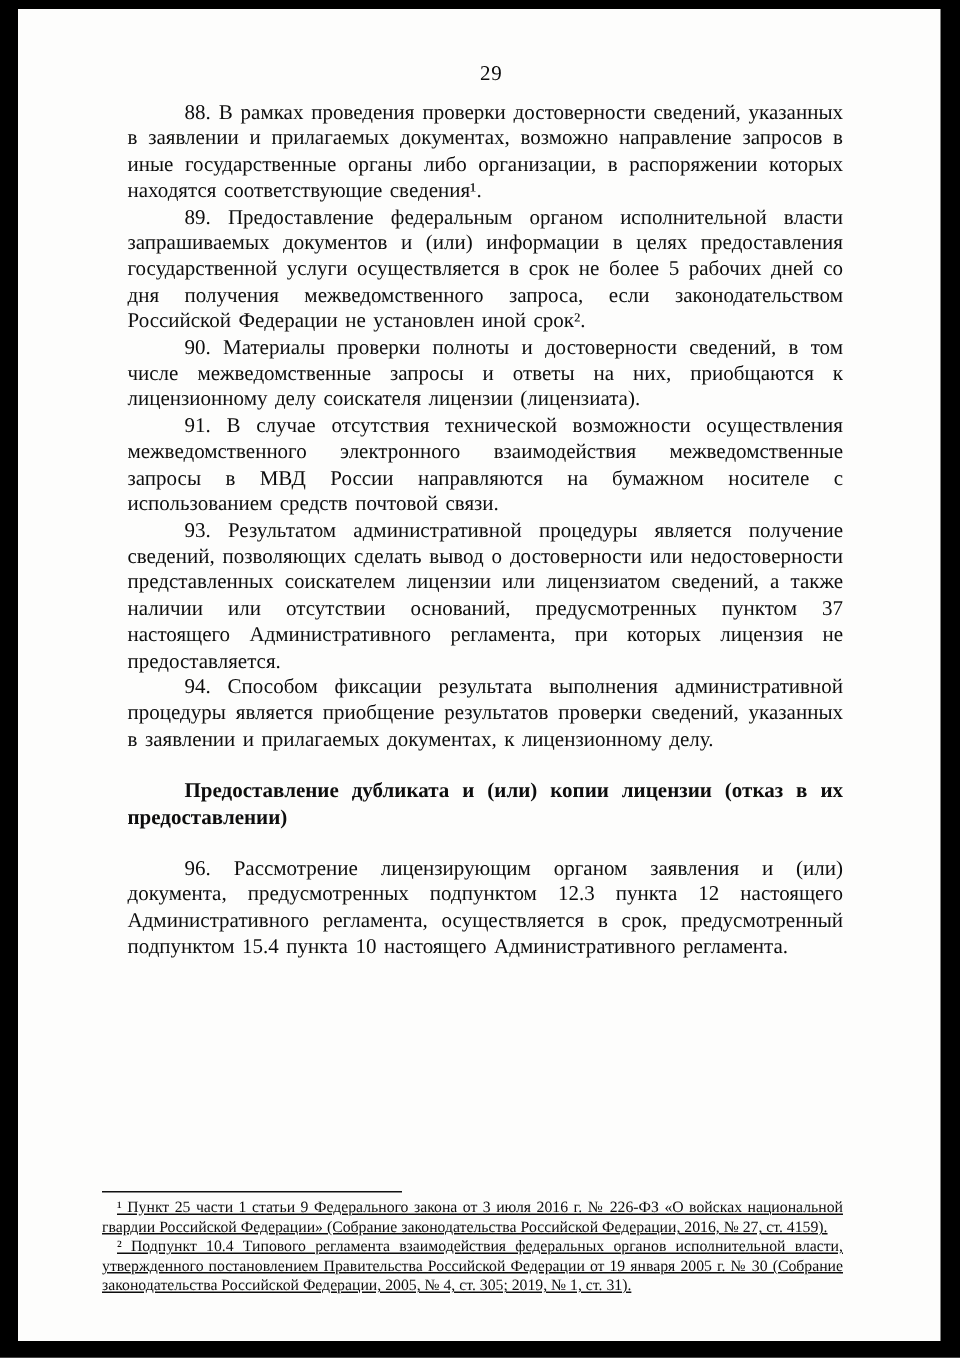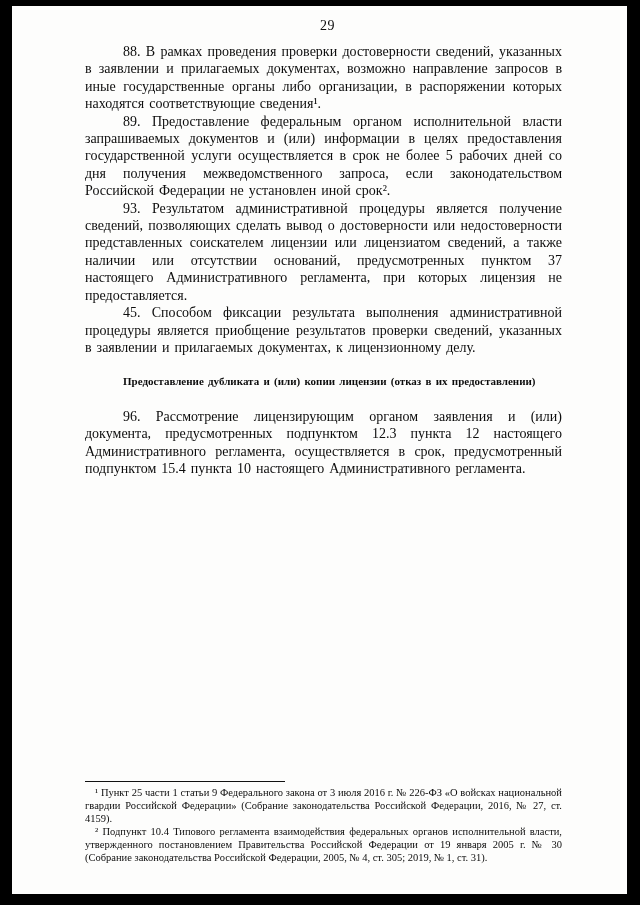--- a/index.html
+++ b/index.html
@@ -13,50 +13,51 @@
   .scan{position:absolute;inset:0;background:#000;}
   .page{
     position:absolute;
     left:12px;top:6px;right:13px;bottom:11px;
     background:#fdfdfc;
     color:#0d0d0d;
   }
   .page-number{
     text-align:center;
     font-size:14px;
-    padding-top:12px;
+    padding-top:36px;
     letter-spacing:0.5px;
     margin-left:16px;
   }
   .content{
     margin:9px 65px 16px 73px;
     font-size:14px;
     line-height:17.4px;
     text-align:justify;
   }
   p.para{
     margin:0;
     text-indent:38px;
     word-spacing:1.5px;
   }
   h2.heading{
     margin:17px 0 17px 0;
-    font-size:11px;
+    font-size:14px;
     line-height:17.4px;
     font-weight:bold;
     text-align:justify;
     text-indent:38px;
     word-spacing:1.5px;
   }
   .footnotes{
     position:absolute;
-    left:73px;right:65px;bottom:30px;
+    left:56px;right:65px;bottom:30px;
     font-size:10.5px;
     line-height:13px;
     text-align:justify;
+    text-decoration:underline;
   }
   .fn-sep{
     width:200px;height:0;
     border-top:1px solid #111;
     margin-bottom:4px;
   }
   p.fn{
     margin:0;
     text-indent:10px;
   }
@@ -65,22 +66,24 @@
 <body>
 
 <div class="scan">
   <div class="page">
 
     <div class="page-number">29</div>
 
     <div class="content">
       <p class="para">88. В рамках проведения проверки достоверности сведений, указанных в заявлении и прилагаемых документах, возможно направление запросов в иные государственные органы либо организации, в распоряжении которых находятся соответствующие сведения¹.</p>
       <p class="para">89. Предоставление федеральным органом исполнительной власти запрашиваемых документов и (или) информации в целях предоставления государственной услуги осуществляется в срок не более 5 рабочих дней со дня получения межведомственного запроса, если законодательством Российской Федерации не установлен иной срок².</p>
+      <p class="para">90. Материалы проверки полноты и достоверности сведений, в том числе межведомственные запросы и ответы на них, приобщаются к лицензионному делу соискателя лицензии (лицензиата).</p>
+      <p class="para">91. В случае отсутствия технической возможности осуществления межведомственного электронного взаимодействия межведомственные запросы в МВД России направляются на бумажном носителе с использованием средств почтовой связи.</p>
       <p class="para">93. Результатом административной процедуры является получение сведений, позволяющих сделать вывод о достоверности или недостоверности представленных соискателем лицензии или лицензиатом сведений, а также наличии или отсутствии оснований, предусмотренных пунктом 37 настоящего Административного регламента, при которых лицензия не предоставляется.</p>
-      <p class="para">45. Способом фиксации результата выполнения административной процедуры является приобщение результатов проверки сведений, указанных в заявлении и прилагаемых документах, к лицензионному делу.</p>
+      <p class="para">94. Способом фиксации результата выполнения административной процедуры является приобщение результатов проверки сведений, указанных в заявлении и прилагаемых документах, к лицензионному делу.</p>
 
       <h2 class="heading">Предоставление дубликата и (или) копии лицензии (отказ в их предоставлении)</h2>
 
       <p class="para">96. Рассмотрение лицензирующим органом заявления и (или) документа, предусмотренных подпунктом 12.3 пункта 12 настоящего Административного регламента, осуществляется в срок, предусмотренный подпунктом 15.4 пункта 10 настоящего Административного регламента.</p>
     </div>
 
     <div class="footnotes">
       <div class="fn-sep"></div>
       <p class="fn">¹ Пункт 25 части 1 статьи 9 Федерального закона от 3 июля 2016 г. № 226-ФЗ «О войсках национальной гвардии Российской Федерации» (Собрание законодательства Российской Федерации, 2016, № 27, ст. 4159).</p>
       <p class="fn">² Подпункт 10.4 Типового регламента взаимодействия федеральных органов исполнительной власти, утвержденного постановлением Правительства Российской Федерации от 19 января 2005 г. № 30 (Собрание законодательства Российской Федерации, 2005, № 4, ст. 305; 2019, № 1, ст. 31).</p>

